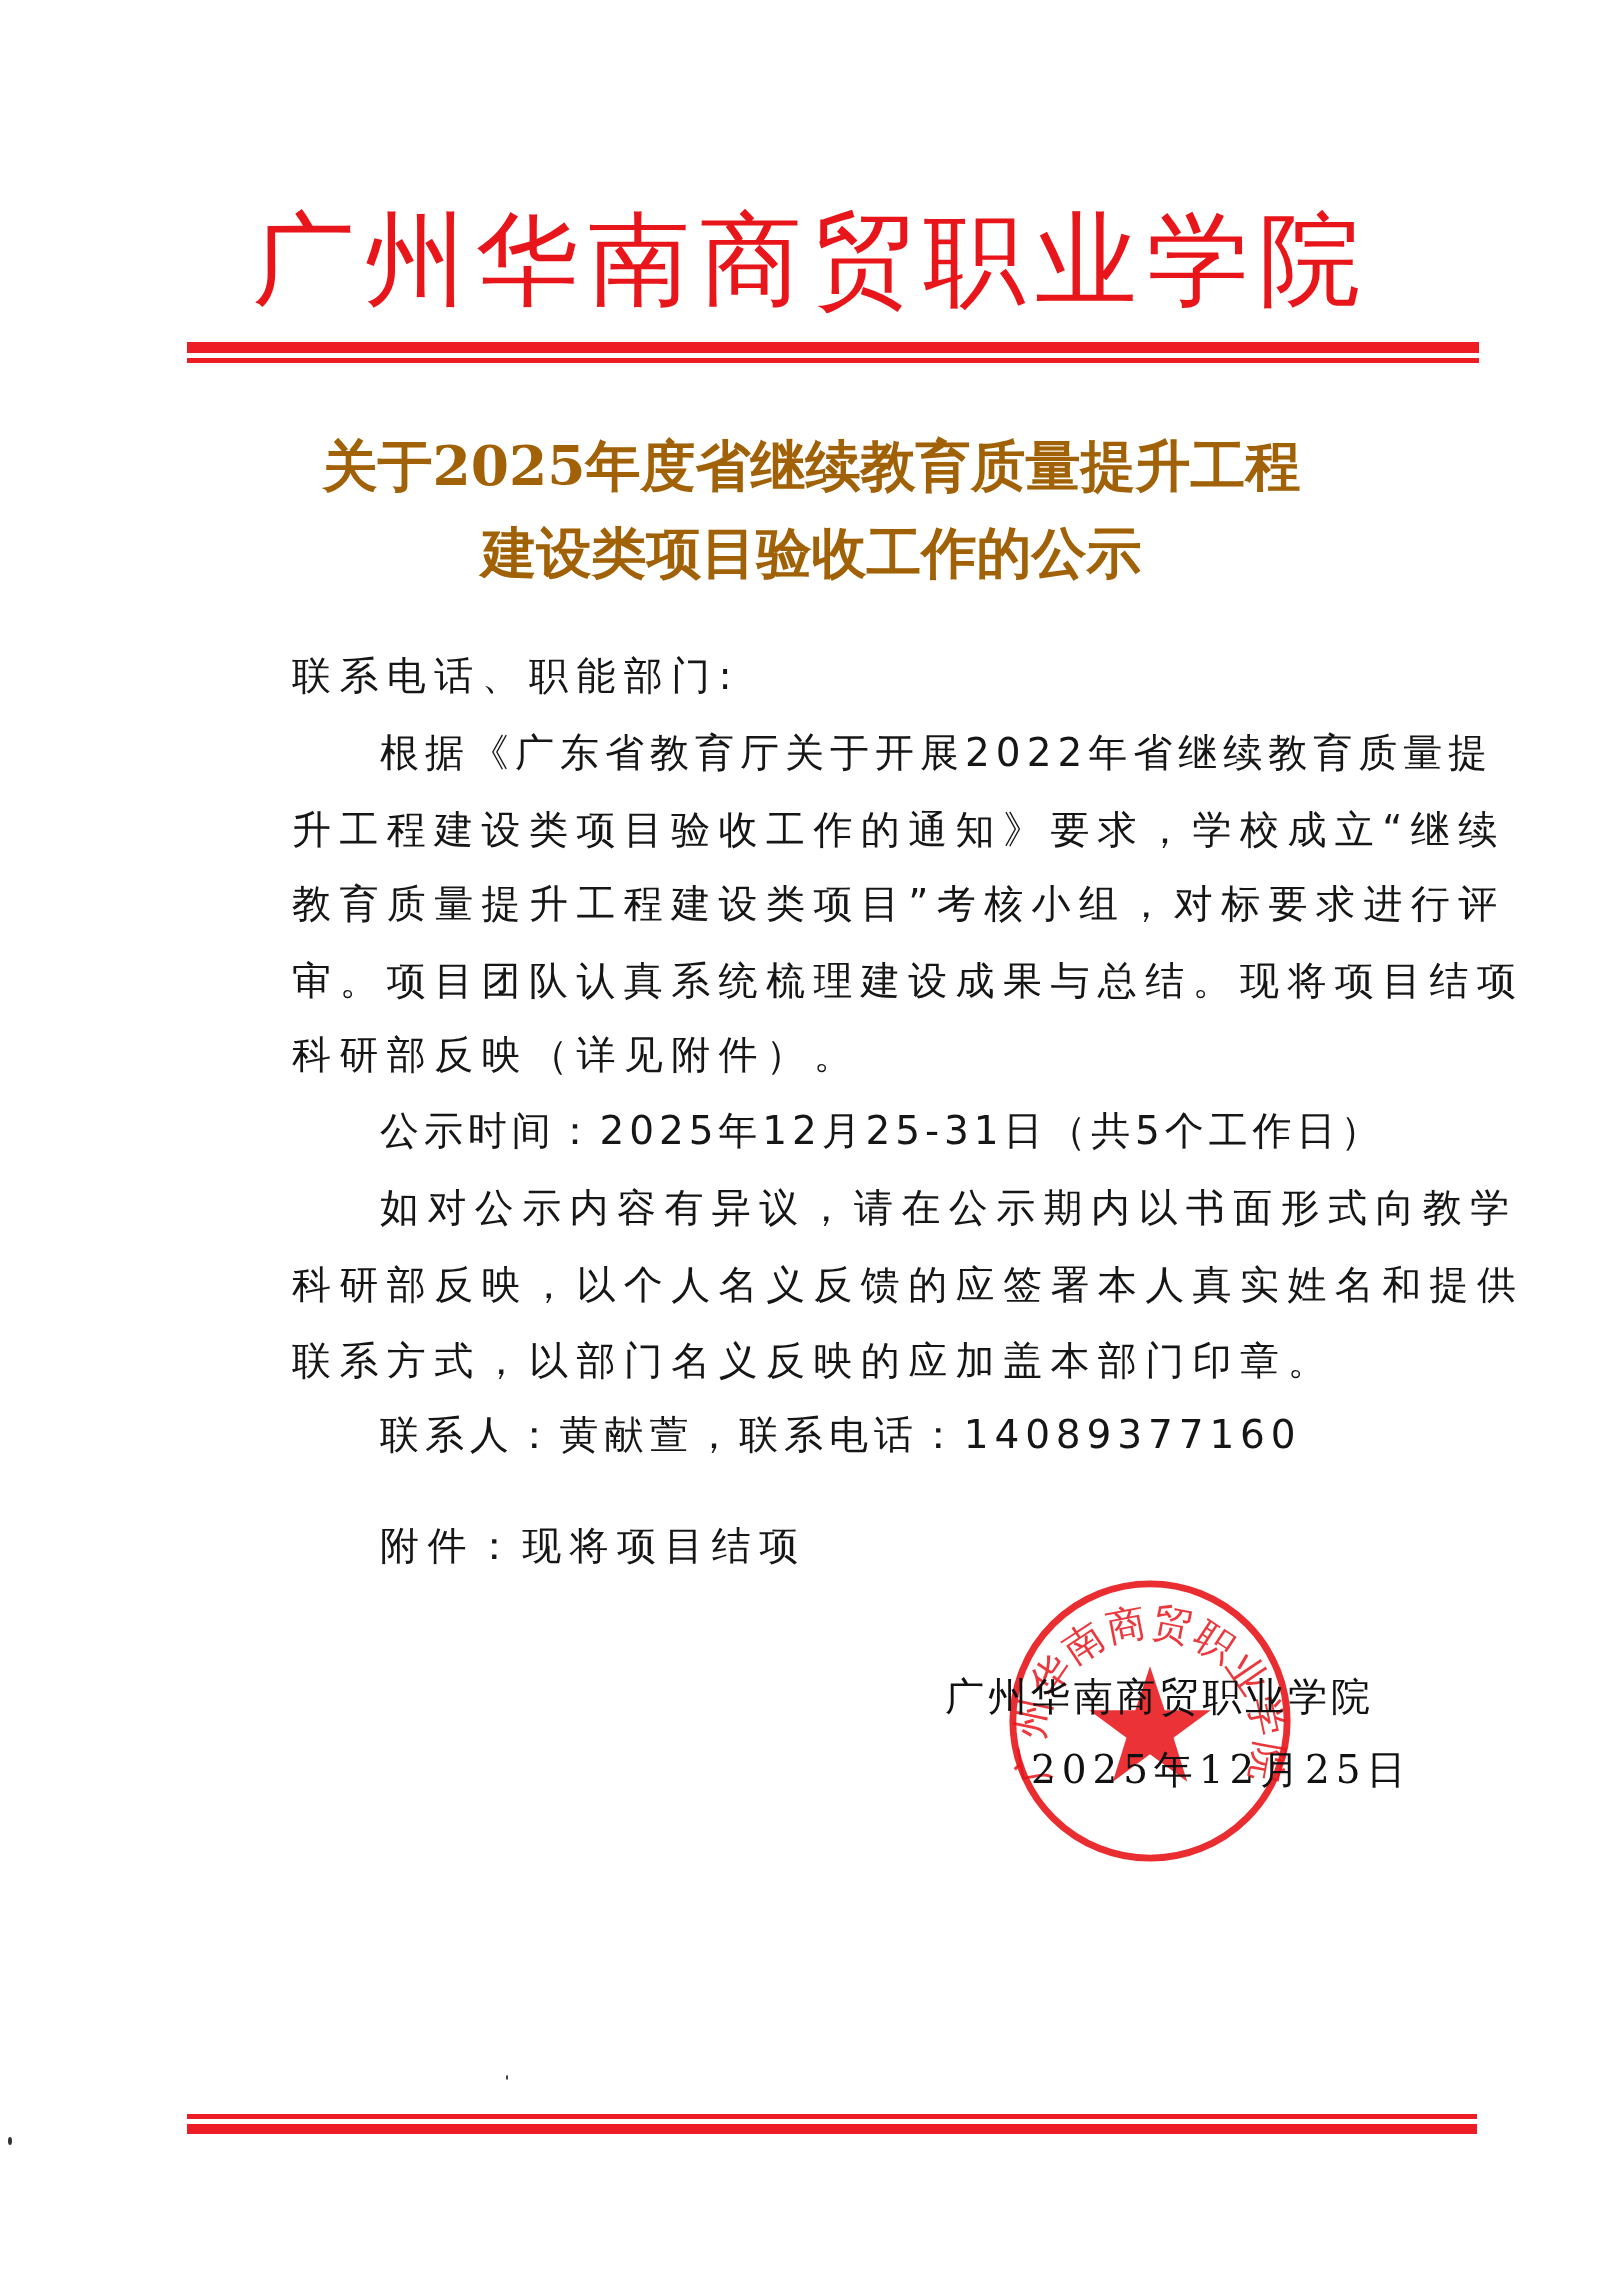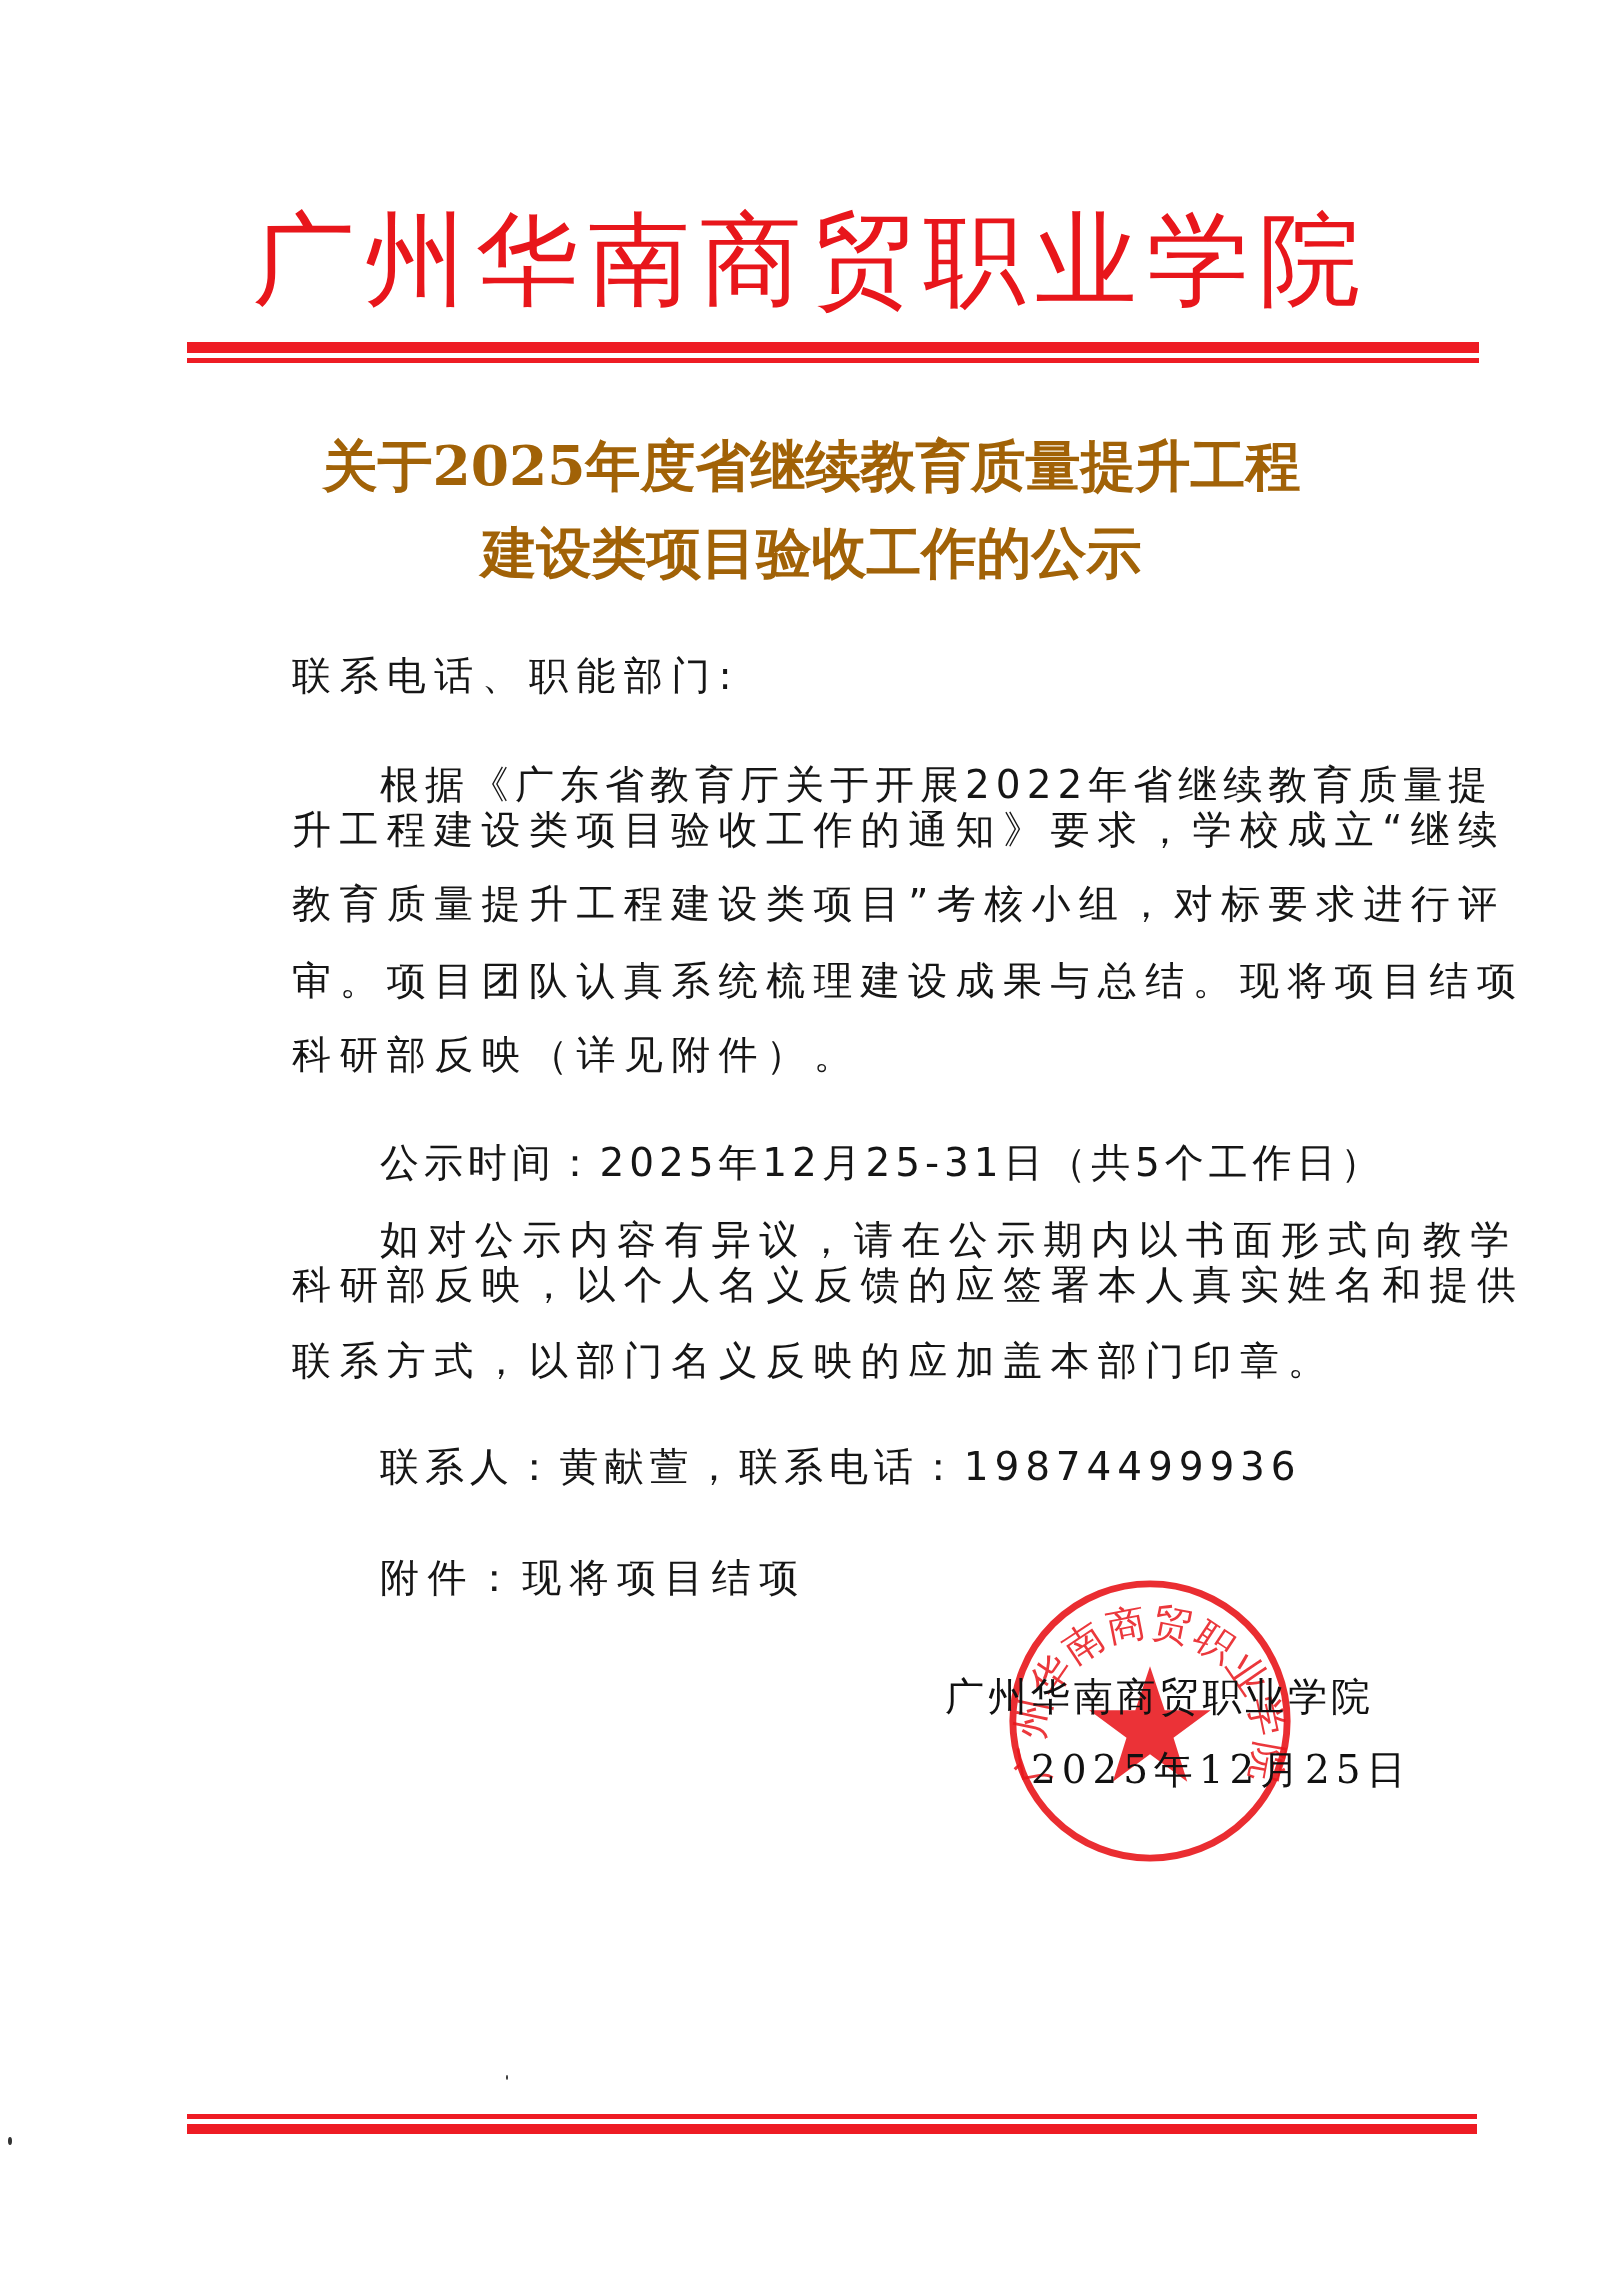--- a/index.html
+++ b/index.html
@@ -48,21 +48,21 @@
       left: 292px;
       width: 1137px;
       font-family: "DejaVu Sans", "Liberation Sans", sans-serif;
       font-size: 39px;
       line-height: 55px;
       height: 55px;
       letter-spacing: 8.4px;
       white-space: nowrap;
       color: #161616;
     }
-    .indent { left: 380px; margin-top: 32px; }
+    .indent { left: 380px; }
 
     
     #seal {
       left: 1005px; top: 1576px; width: 290px; height: 290px;
     }
 
     
     .sign {
       font-family: "DejaVu Serif", "Liberation Serif", serif;
       font-size: 39px;
@@ -91,21 +91,21 @@
 
 <div class="abs line indent" style="top:725px; letter-spacing:6px;">根据《广东省教育厅关于开展2022年省继续教育质量提</div>
 <div class="abs line" style="top:802px;">升工程建设类项目验收工作的通知》要求，学校成立“继续</div>
 <div class="abs line" style="top:876px;">教育质量提升工程建设类项目”考核小组，对标要求进行评</div>
 <div class="abs line" style="top:953px;">审。项目团队认真系统梳理建设成果与总结。现将项目结项</div>
 <div class="abs line" style="top:1027px;">科研部反映（详见附件）。</div>
 <div class="abs line indent" style="top:1103px; letter-spacing:4.9px;">公示时间：2025年12月25-31日（共5个工作日）</div>
 <div class="abs line indent" style="top:1180px;">如对公示内容有异议，请在公示期内以书面形式向教学</div>
 <div class="abs line" style="top:1257px;">科研部反映，以个人名义反馈的应签署本人真实姓名和提供</div>
 <div class="abs line" style="top:1333px;">联系方式，以部门名义反映的应加盖本部门印章。</div>
-<div class="abs line indent" style="top:1407px; letter-spacing:5.9px;">联系人：黄献萱，联系电话：19874499936</div>
+<div class="abs line indent" style="top:1407px; letter-spacing:5.9px;">联系人：黄献萱，联系电话：14089377160</div>
 
 <div class="abs line indent" style="top:1518px;">附件：现将项目结项</div>
 
 <svg id="seal" class="abs" viewBox="0 0 296 296" xmlns="http://www.w3.org/2000/svg">
   <defs>
     <path id="seal-arc" d="M 48,210 A 108,108 0 1,1 248,210" fill="none"></path>
   </defs>
   <circle cx="148" cy="148" r="140" fill="none" stroke="#e8161b" stroke-width="7" opacity="0.9"></circle>
   <text font-family="DejaVu Serif, Liberation Serif, serif" font-size="40" fill="#e8161b" opacity="0.85" letter-spacing="2">
     <textPath href="#seal-arc" startOffset="50%" text-anchor="middle">广州华南商贸职业学院</textPath>

